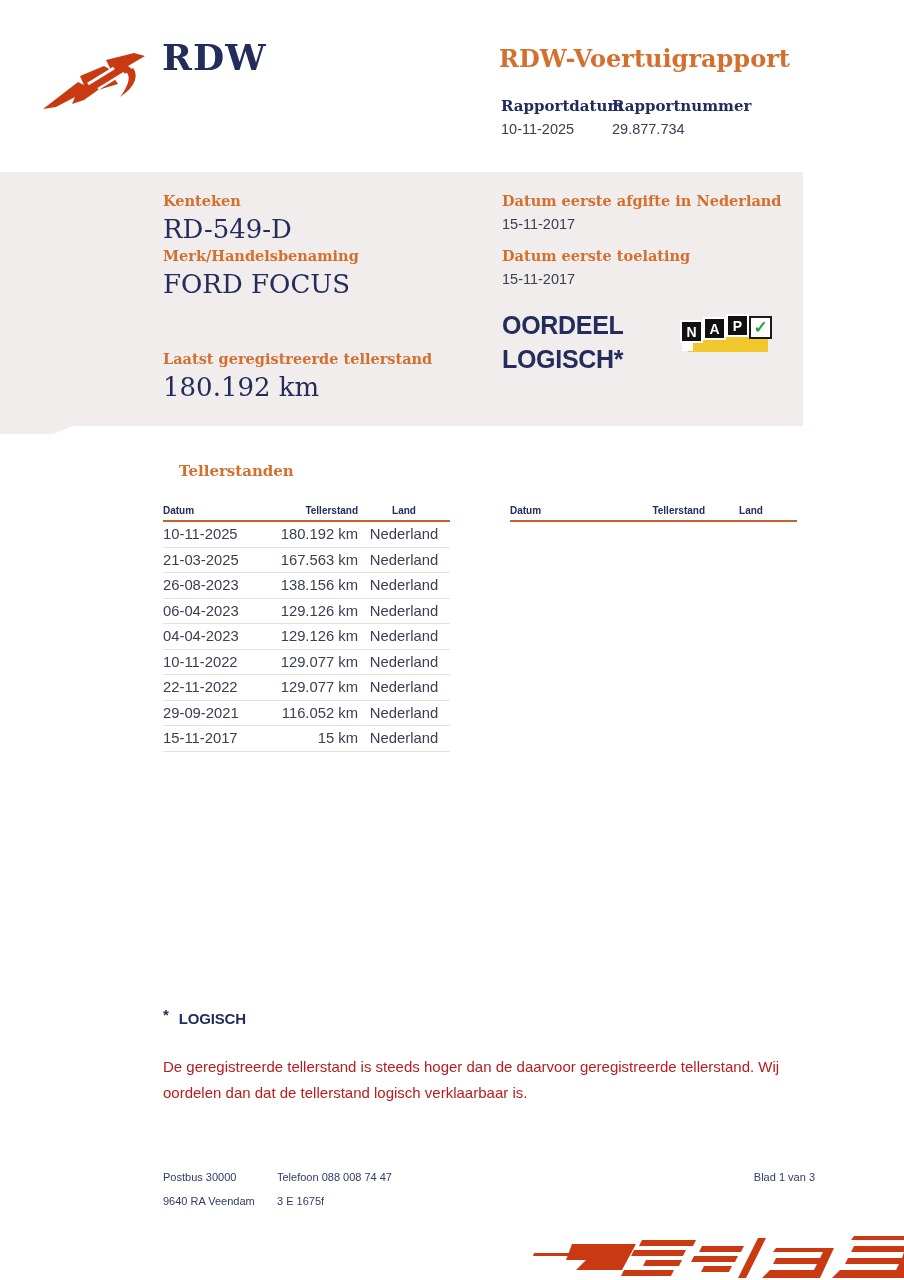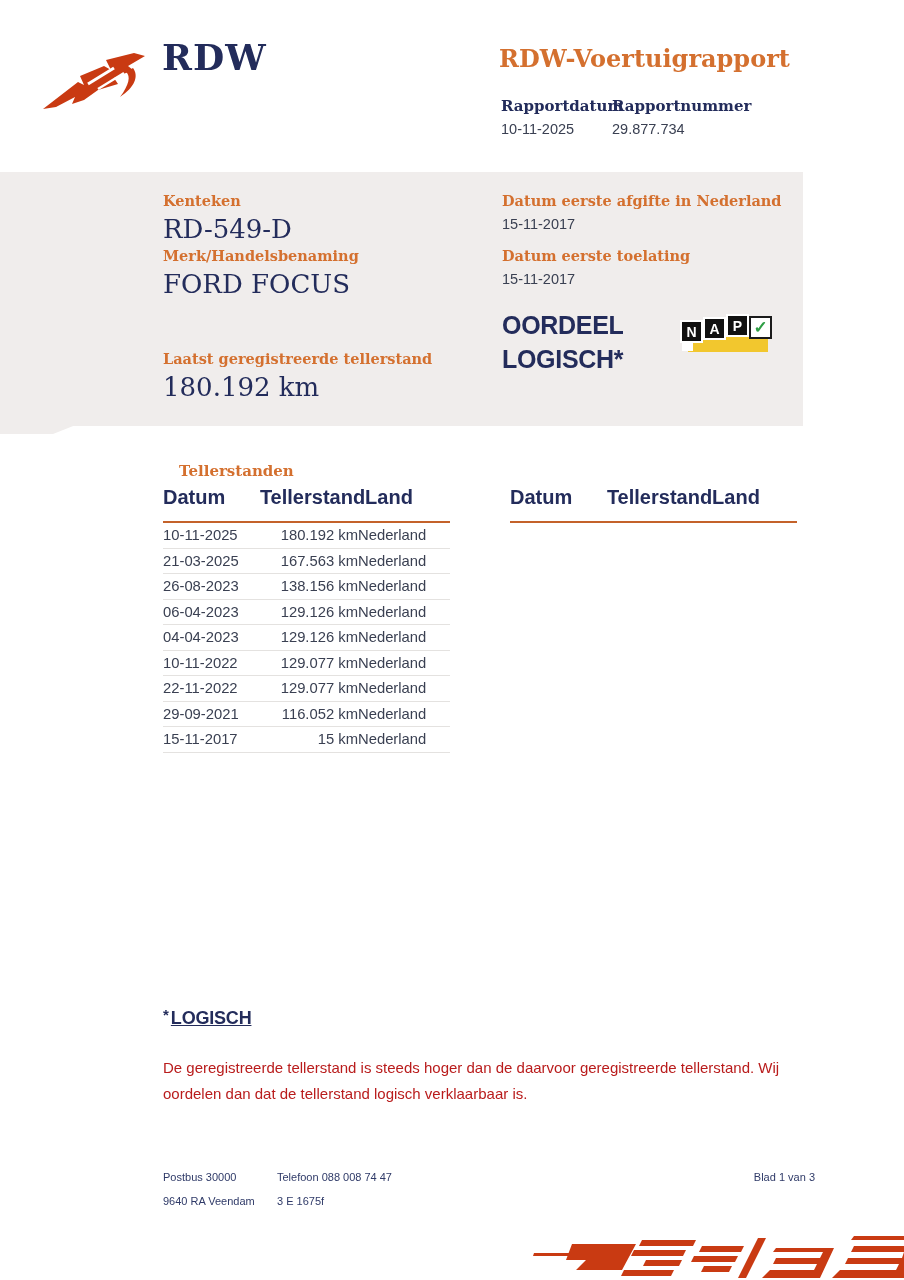--- a/index.html
+++ b/index.html
@@ -44,33 +44,33 @@
              border:2px solid #1b1b1b;color:#2E9E44;font-size:17px;font-weight:700;
              display:flex;align-items:center;justify-content:center;}
 
   
   .tables-area{position:absolute;left:0;top:462px;width:904px;}
   .section-title{position:absolute;left:179px;top:0;font-family:"DejaVu Serif",serif;font-weight:700;
                  font-size:15px;color:#D4702F;}
   .mtable{position:absolute;top:24px;width:287px;}
   .mtable.t1{left:163px;}
   .mtable.t2{left:510px;}
-  .thead{display:flex;font-weight:700;font-size:20px;color:#232C5B;
-         border-bottom:2px solid #C4622A;padding-bottom:12px;}
+  .thead{display:flex;font-weight:700;font-size:10px;color:#232C5B;
+         border-bottom:2px solid #C4622A;padding-bottom:4px;margin-top:19px;}
   .c-datum{width:105px;text-align:left;}
   .c-tellerstand{flex:1;text-align:right;}
-  .c-land{width:92px;text-align:left;}
+  .c-land{width:92px;text-align:center;}
   .trow{display:flex;font-size:14.8px;color:#3A4052;height:24.5px;align-items:center;
         border-bottom:1px solid #E4E2E0;}
 
   
   .footnote{position:absolute;left:163px;top:1006px;width:660px;}
   .footnote-title{color:#232C5B;}
   .footnote-star{font-size:15px;font-weight:700;vertical-align:4px;}
-  .footnote-word{font-size:18px;font-weight:700;letter-spacing:-0.2px;margin-left:2px;text-decoration:underline;}
+  .footnote-word{font-size:15px;font-weight:700;letter-spacing:-0.2px;margin-left:10px;}
   .footnote-text{margin-top:26px;font-size:15px;line-height:26px;color:#b91c1c;}
 
   
   .footer{position:absolute;left:163px;top:1171px;width:652px;font-size:11px;color:#2F3A68;}
   .footer-row{display:flex;margin-bottom:12px;}
   .f-col1{width:114px;}
   .f-col2{flex:1;}
   .f-col3{text-align:right;}
 
   

